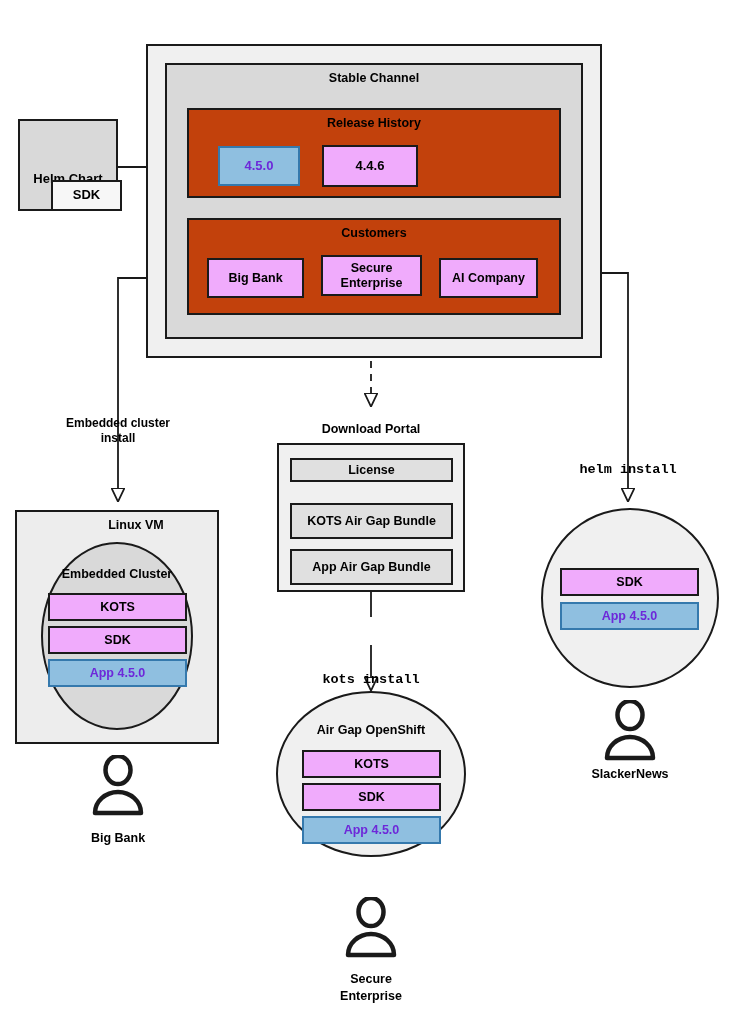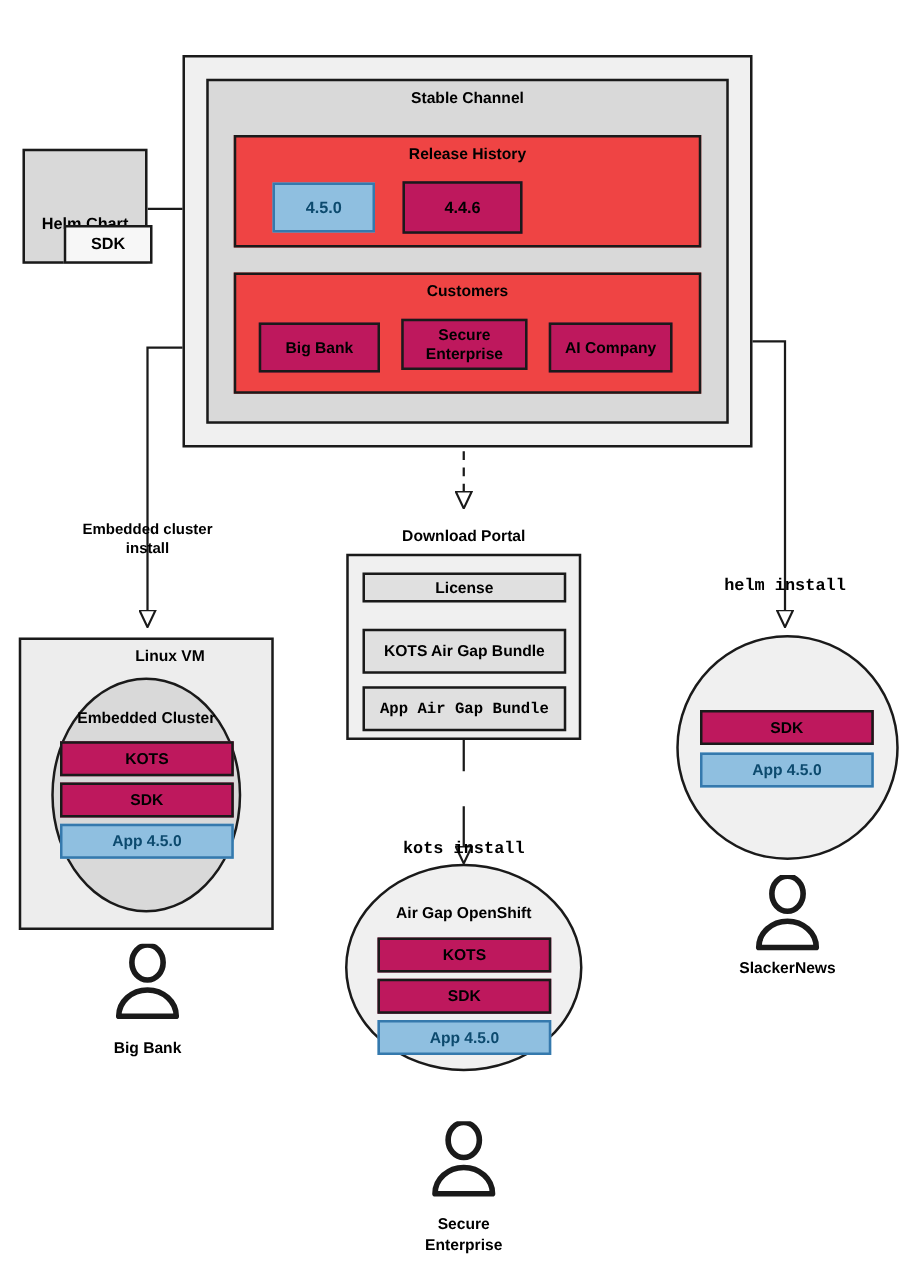--- a/index.html
+++ b/index.html
@@ -9,27 +9,27 @@
   #stage{position:absolute;left:0;top:0;width:734px;height:1026px;}
 
   .node{position:absolute;box-sizing:border-box;display:flex;
         align-items:center;justify-content:center;text-align:center;
         font-weight:bold;line-height:1.15;}
 
   
   .f-lightest{background:#f0f0f0;}
   .f-light{background:#e0e0e0;}
   .f-mid{background:#d9d9d9;}
-  .f-dark{background:#ef4444;}
-  .f-white{background:#be185d;}
+  .f-dark{background:#c2410c;}
+  .f-white{background:#f0abfc;}
   .f-blue{background:#8fbfe0;}
   .f-near-white{background:#f7f7f7;}
   .f-vm{background:#ededed;}
   .b2{border:2px solid #1a1a1a;}
-  .b-blue{border:2px solid #3579ad;color:#0c4a6e;}
+  .b-blue{border:2px solid #3579ad;color:#6d28d9;}
 
   
   .group{align-items:flex-start;justify-content:center;padding-top:6px;}
 
   
   .txt{position:absolute;text-align:center;font-weight:bold;line-height:1.25;}
   .mono{font-family:"Liberation Mono",monospace;font-weight:bold;margin-top:48px;}
 
   
   .ellipse{position:absolute;box-sizing:border-box;border-radius:50%;}
@@ -111,21 +111,21 @@
   <div class="txt mono" style="left:548px;top:414px;width:160px;font-size:13.5px;">helm install</div>
 
   <div class="txt" style="left:291px;top:422px;width:160px;font-size:12.5px;">Download Portal</div>
   <div class="node b2 f-lightest" style="left:277px;top:443px;width:188px;height:149px;"></div>
   <div class="node b2 f-light" style="left:290px;top:458px;width:163px;height:24px;font-size:12.5px;text-align:center;">
     <span>License</span>
   </div>
   <div class="node b2 f-light" style="left:290px;top:503px;width:163px;height:36px;font-size:12.5px;">
     <span>KOTS Air Gap Bundle</span>
   </div>
-  <div class="node b2 f-light" style="left:290px;top:549px;width:163px;height:36px;font-size:12.5px;font-family:Liberation Mono, monospace;">
+  <div class="node b2 f-light" style="left:290px;top:549px;width:163px;height:36px;font-size:12.5px;">
     <span>App Air Gap Bundle</span>
   </div>
 
   <div class="node b2 f-vm" style="left:15px;top:510px;width:204px;height:234px;"></div>
   <div class="txt" style="left:15px;top:518px;width:204px;font-size:12.5px;padding-left:19px;">Linux VM</div>
 
   <div class="ellipse b2 f-mid" style="left:41px;top:542px;width:152px;height:188px;"></div>
   <div class="txt" style="left:41px;top:567px;width:152px;font-size:12.5px;">Embedded Cluster</div>
 
   <div class="node b2 f-white" style="left:48px;top:593px;width:139px;height:28px;font-size:12.5px;">

